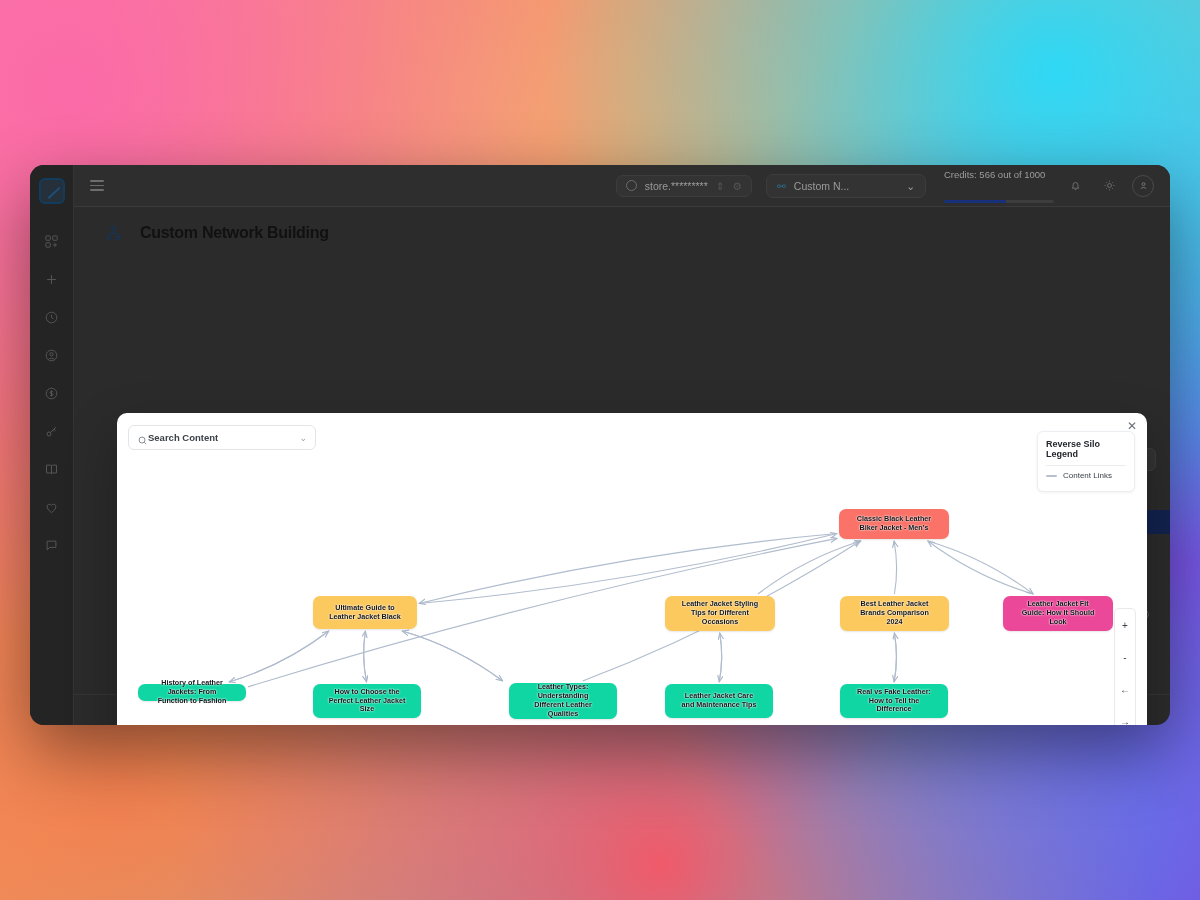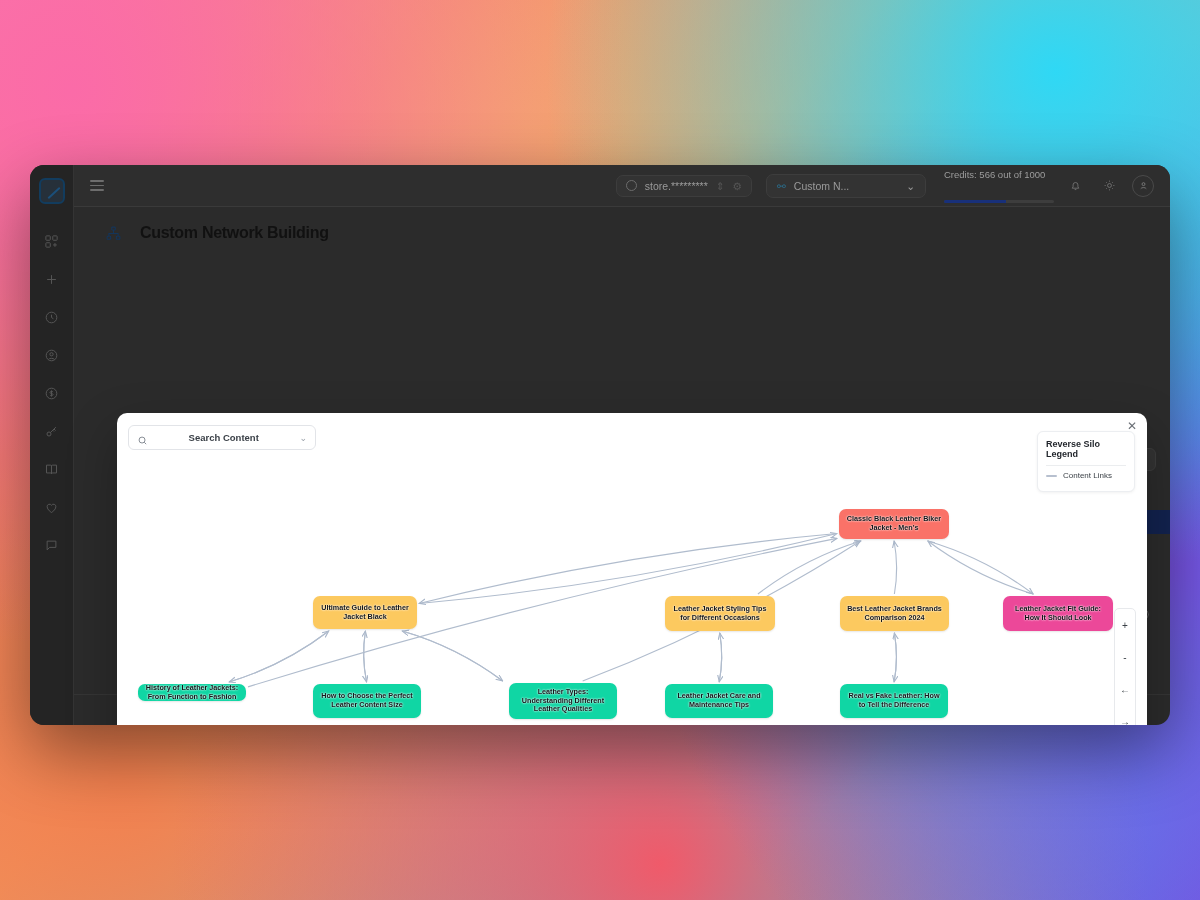--- a/index.html
+++ b/index.html
@@ -127,21 +127,21 @@
     box-shadow: 0 20px 50px rgba(0,0,0,0.28);
     overflow: hidden;
   }
   #search-box {
     position: absolute; left: 11px; top: 12px; width: 188px; height: 25px;
     border: 1px solid #e2e4e8; border-radius: 6px; background: #fff;
     display: flex; align-items: center; padding: 0 8px;
   }
   #search-box .sicon { width: 11px; height: 11px; }
   #search-box .sicon svg { width: 11px; height: 11px; stroke: #5d6570; fill: none; stroke-width: 1.6; }
-  #search-box .slabel { flex: 1; text-align: center; font-size: 9.5px; font-weight: 700; color: #3b4148; }
+  #search-box .slabel { flex: 1; font-size: 9.5px; font-weight: 700; color: #3b4148; }
   #search-box .schev { color: #9aa1aa; font-size: 9px; }
 
   #modal-close {
     position: absolute; right: 10px; top: 7px; font-size: 12px; color: #6b7076; cursor: pointer;
     line-height: 1;
   }
 
   
   #legend {
     position: absolute; right: 12px; top: 18px; width: 98px;
@@ -156,21 +156,21 @@
   .lg-div { height: 1px; background: #ebedef; margin: 3px 0 5px 0; }
   .lg-line { width: 11px; height: 2px; background: #b7c0cf; border-radius: 1px; flex: 0 0 auto; }
 
   
   #graph { position: absolute; left: 0; top: 0; width: 100%; height: 100%; }
   #edges { position: absolute; left: 0; top: 0; width: 1030px; height: 405px; }
   .node {
     position: absolute; border-radius: 7px;
     display: flex; align-items: center; justify-content: center; text-align: center;
     font-size: 7.2px; font-weight: 700; line-height: 1.22; color: #13161a;
-    padding: 4px 5px; cursor: move;
+    padding: 4px 15px; cursor: move;
     text-shadow: 0 0 2px rgba(255,255,255,0.85), 0 0 2px rgba(255,255,255,0.85);
     box-shadow: 0 1px 2px rgba(0,0,0,0.10);
   }
 
   
   #zoom-ctrls {
     position: absolute; right: 11px; bottom: 80px; width: 22px;
     border: 1px solid #e7e9ec; border-radius: 5px; background: #fff; overflow: hidden;
   }
   .zbtn {
@@ -387,21 +387,21 @@
             <path d="M131,273.88034188034186 Q421.5882373389432,184.11161985594487 720,125.37179487179488" fill="none" stroke="#b0bccd" stroke-width="1.1" marker-end="url(#arw)"></path>
           </g>
       </svg>
       <div id="nodes-layer">
           <div class="node" style="left: 722px; top: 96px; width: 110px; height: 30px; background: rgb(250, 114, 104);">Classic Black Leather Biker Jacket - Men's</div>
           <div class="node" style="left: 196px; top: 183px; width: 104px; height: 33px; background: rgb(252, 201, 95);">Ultimate Guide to Leather Jacket Black</div>
           <div class="node" style="left: 548px; top: 183px; width: 110px; height: 35px; background: rgb(252, 201, 95);">Leather Jacket Styling Tips for Different Occasions</div>
           <div class="node" style="left: 723px; top: 183px; width: 109px; height: 35px; background: rgb(252, 201, 95);">Best Leather Jacket Brands Comparison 2024</div>
           <div class="node" style="left: 886px; top: 183px; width: 110px; height: 35px; background: #ec4899;">Leather Jacket Fit Guide: How It Should Look</div>
           <div class="node" style="left: 21px; top: 271px; width: 108px; height: 17px; background: rgb(16, 214, 164);">History of Leather Jackets: From Function to Fashion</div>
-          <div class="node" style="left: 196px; top: 271px; width: 108px; height: 34px; background: rgb(16, 214, 164);">How to Choose the Perfect Leather Content Size</div>
+          <div class="node" style="left: 196px; top: 271px; width: 108px; height: 34px; background: rgb(16, 214, 164);">How to Choose the Perfect Leather Jacket Size</div>
           <div class="node" style="left: 392px; top: 270px; width: 108px; height: 36px; background: rgb(16, 214, 164);">Leather Types: Understanding Different Leather Qualities</div>
           <div class="node" style="left: 548px; top: 271px; width: 108px; height: 34px; background: rgb(16, 214, 164);">Leather Jacket Care and Maintenance Tips</div>
           <div class="node" style="left: 723px; top: 271px; width: 108px; height: 34px; background: rgb(16, 214, 164);">Real vs Fake Leather: How to Tell the Difference</div>
         </div>
     </div>
 
     <div id="zoom-ctrls">
         <div class="zbtn">+</div>
         <div class="zbtn">-</div>
         <div class="zbtn">←</div>

